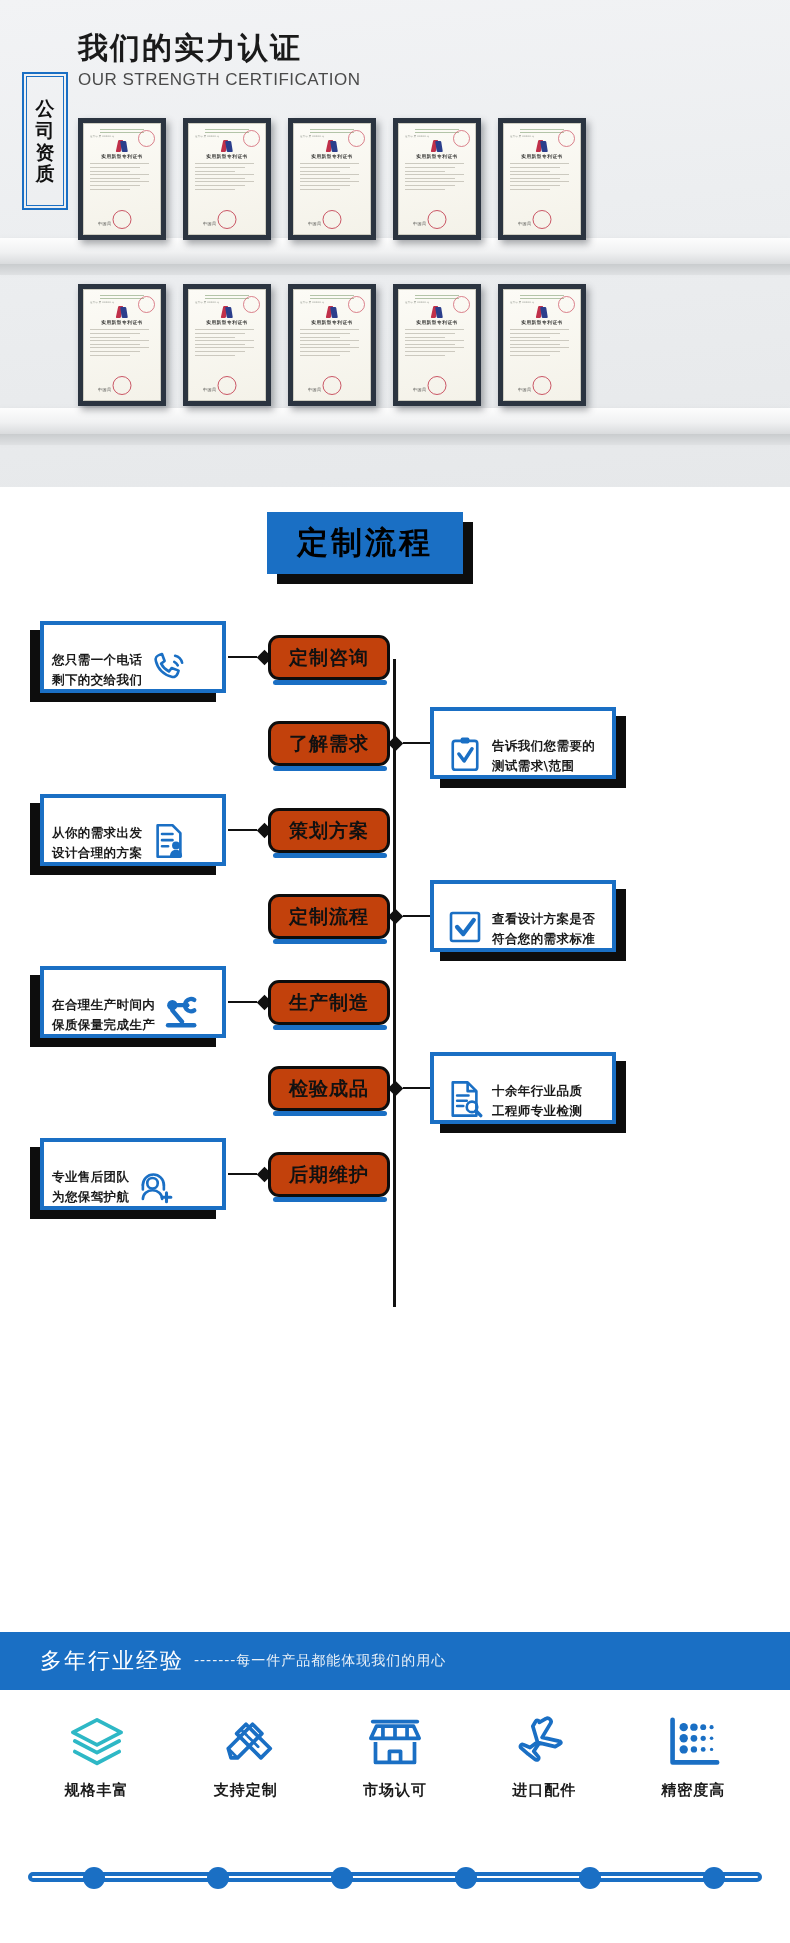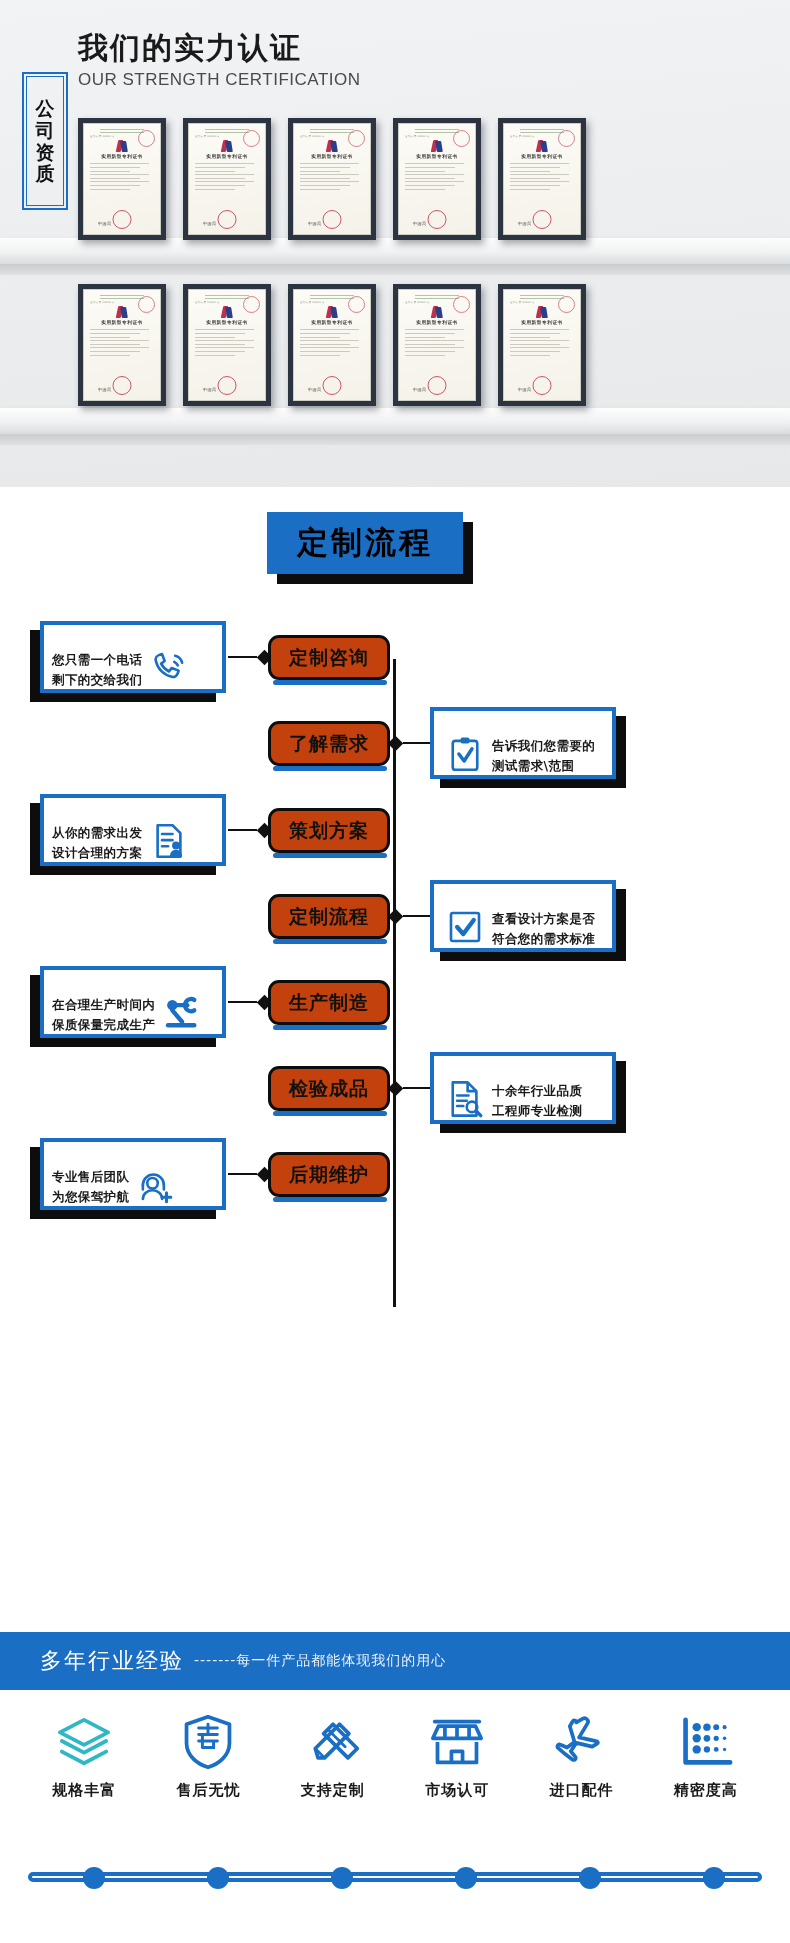--- a/index.html
+++ b/index.html
@@ -778,29 +778,20 @@
   <div class="features-row" id="features-row">
       <div class="feature">
         <div class="feature-icon">
           <svg viewBox="0 0 60 54" width="58" height="52">
             <path d="M30 4L55 17 30 30 5 17z" fill="none" stroke="#2eb8c6" stroke-width="4" stroke-linejoin="round"></path>
             <path d="M7 26l23 12 23-12" fill="none" stroke="#2eb8c6" stroke-width="4" stroke-linecap="round" stroke-linejoin="round"></path>
             <path d="M7 37l23 12 23-12" fill="none" stroke="#2eb8c6" stroke-width="4" stroke-linecap="round" stroke-linejoin="round"></path>
           </svg>
         </div>
         <div class="feature-label">规格丰富</div>
-      </div>
-      <div class="feature">
-        <div class="feature-icon">
-          <svg viewBox="0 0 56 60" width="54" height="56">
-            <path d="M28 3L51 11v20c0 14-12 23-23 26C17 54 5 45 5 31V11z" fill="none" stroke="#1a6fc4" stroke-width="4" stroke-linejoin="round"></path>
-            <path d="M18 15h20M28 11v10M18 22h20M18 29h20M22 22v14M34 29v7h-12" fill="none" stroke="#1a6fc4" stroke-width="3.2" stroke-linecap="round"></path>
-          </svg>
-        </div>
-        <div class="feature-label">售后无忧</div>
       </div>
       <div class="feature">
         <div class="feature-icon">
           <svg viewBox="0 0 60 60" width="56" height="56">
             <path d="M14 47l-3-10 26-26 10 10-26 26z" fill="none" stroke="#1a6fc4" stroke-width="4" stroke-linejoin="round"></path>
             <path d="M11 37l10 10" stroke="#1a6fc4" stroke-width="3"></path>
             <path d="M46 47l10-10-26-26-10 10z" fill="none" stroke="#1a6fc4" stroke-width="4" stroke-linejoin="round"></path>
             <path d="M26 18l5 5M32 24l5 5M38 30l5 5" stroke="#1a6fc4" stroke-width="3" stroke-linecap="round"></path>
           </svg>
         </div>

